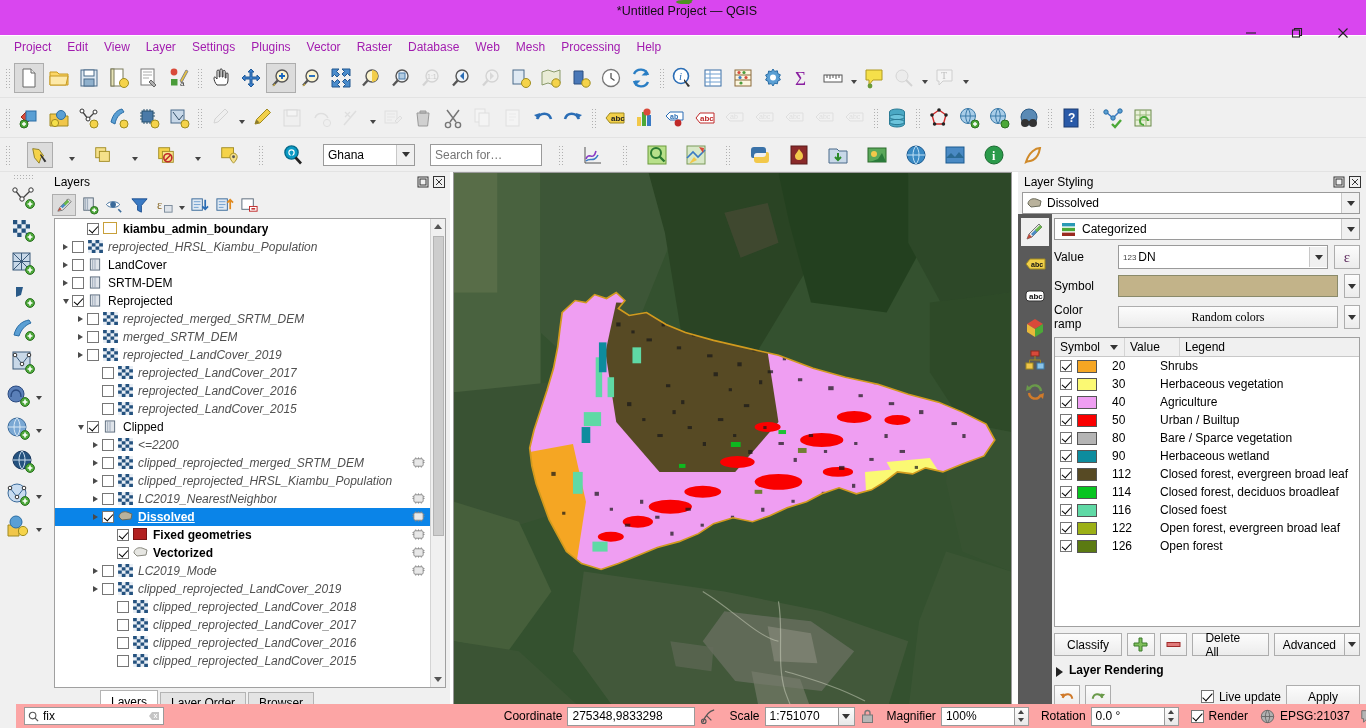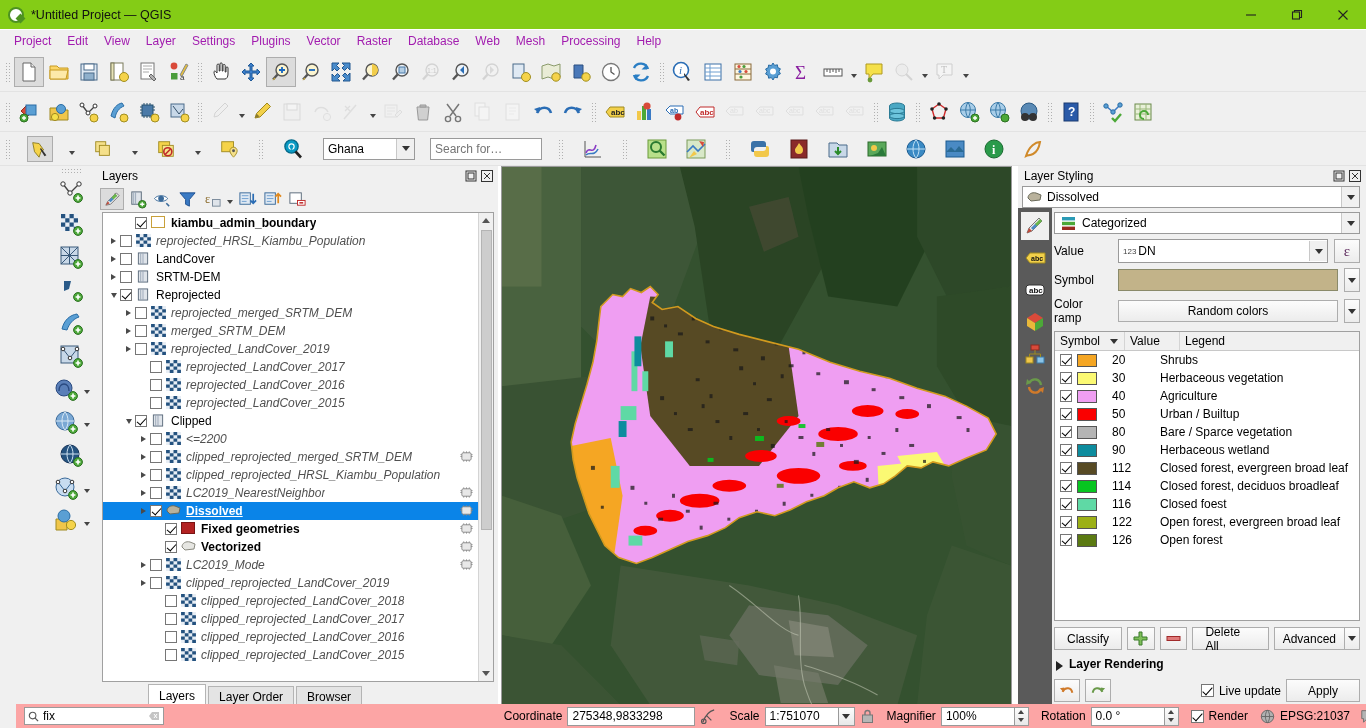--- a/index.html
+++ b/index.html
@@ -5,22 +5,22 @@
   * { box-sizing: border-box; margin: 0; padding: 0; }
   html, body {
     width: 1366px; height: 728px; overflow: hidden;
     font-family: "Liberation Sans", sans-serif;
     font-size: 12px; color: #000; background: #f0f0f0;
   }
   #app { width: 1366px; height: 728px; position: relative; background: #f0f0f0; }
 
   
   .titlebar {
-    height: 30px; background: #84cc16; display: flex; align-items: center;
-    padding-left: 8px; border-bottom: 1px solid #fff;
+    height: 36px; background: #d946ef; display: flex; align-items: center;
+    padding-left: 8px; border-bottom: 1px solid #fff; flex-direction: column;
   }
   .title-logo {
     width: 16px; height: 16px; margin-right: 7px; position: relative;
     border-radius: 50%; border: 2px solid #4d9221; background: #fff;
   }
   .title-logo::after {
     content: ""; position: absolute; right: -2px; bottom: -1px;
     width: 7px; height: 7px; background: #4d9221;
     transform: rotate(45deg);
   }
@@ -62,21 +62,21 @@
     width: 11px; height: 28px; display: flex; align-items: flex-end;
     justify-content: center; padding-bottom: 8px; flex: none;
   }
   .caretbtn::after {
     content: ""; border-left: 3.5px solid transparent;
     border-right: 3.5px solid transparent; border-top: 4px solid #444;
   }
   svg { display: block; }
 
   
-  .body-row { display: flex; height: 540px; padding-left: 48px; }
+  .body-row { display: flex; height: 540px; }
 
   
   .vtoolbar {
     width: 48px; background: #f0f0f0; display: flex; flex-direction: column;
     align-items: center; padding-top: 2px;
   }
   .vgrip {
     width: 22px; height: 7px; flex: none; margin-bottom: 2px;
     background-image: radial-gradient(circle, #b0b0b0 1px, transparent 1px);
     background-size: 3px 3px;
@@ -197,21 +197,21 @@
     background: #f0f0f0; border-left: 1px solid #c8c8c8;
   }
   .combo .arrow::after {
     content: ""; border-left: 4px solid transparent; border-right: 4px solid transparent;
     border-top: 5px solid #333;
   }
   .frow { display: flex; align-items: center; margin-top: 5px; gap: 6px; }
   .flabel { width: 58px; font-size: 12px; flex: none; }
   .btnish {
     height: 22px; border: 1px solid #adadad; background: linear-gradient(#fcfcfc,#ececec);
-    display: flex; align-items: center; justify-content: center; font-size: 12px;
+    display: flex; align-items: center; justify-content: center; font-size: 12px; font-family: Liberation Serif, serif;
   }
   .expr-btn {
     width: 26px; height: 24px; border: 1px solid #adadad;
     background: linear-gradient(#fcfcfc,#ececec); display: flex;
     align-items: center; justify-content: center; color: #5d2a5d;
     font-size: 15px; font-family: "Liberation Serif", serif; flex: none;
   }
   .sym-swatch {
     flex: 1; height: 22px; border: 1px solid #8a8a6a; background: #c2b389;
   }

